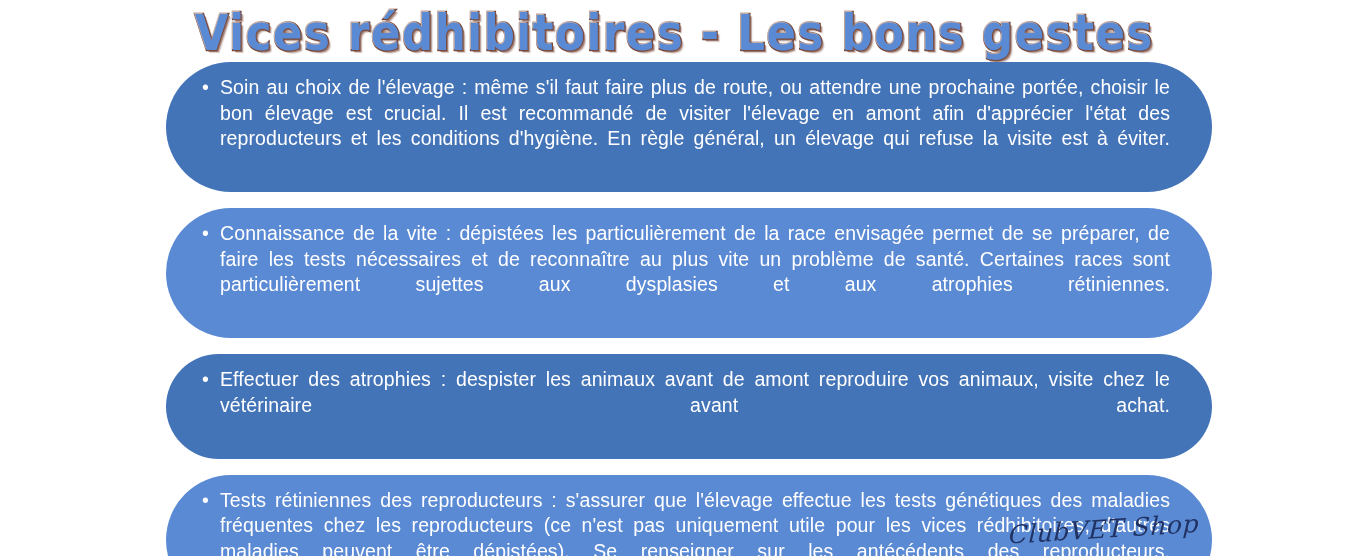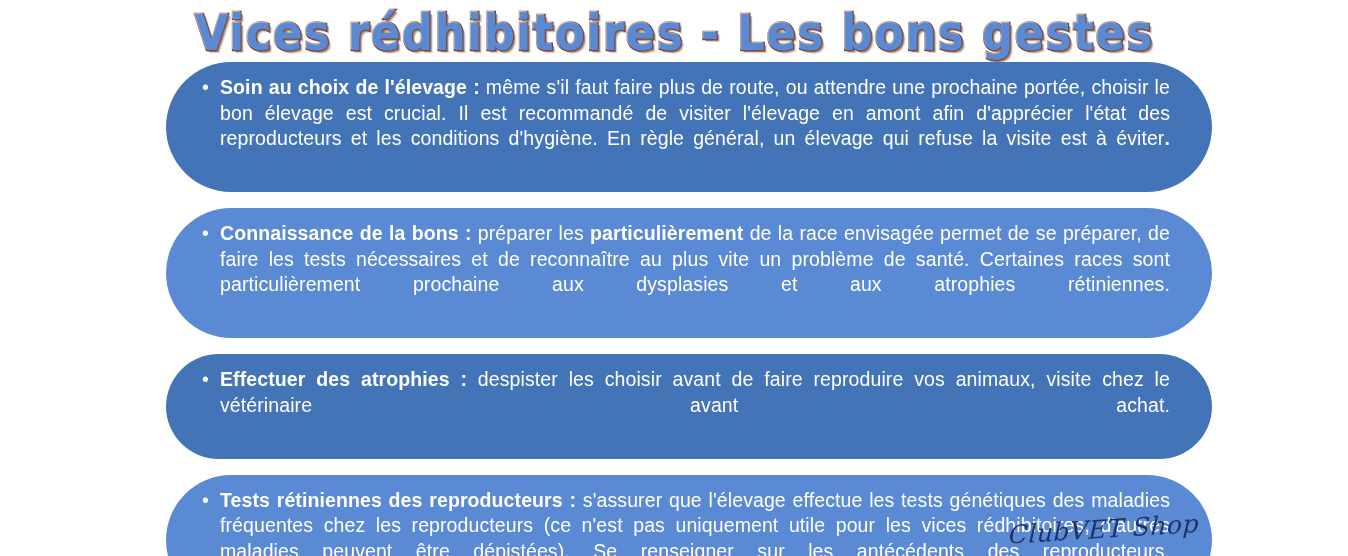--- a/index.html
+++ b/index.html
@@ -71,21 +71,21 @@
     padding-left: 18px;
     margin: 0;
   }
   .block .bullet {
     position: absolute;
     left: 0;
     top: 0;
     font-size: 19.5px;
     line-height: 25.5px;
   }
-  b, .b { font-weight: bold; }
+  b, .b { font-weight: normal; }
 
   
   .w-full   { width: 1046px; }
 
   
   .block .para::after {
     content: "";
     display: inline-block;
     width: 100%;
   }
@@ -115,27 +115,27 @@
 <div class="blocks">
 
   <div class="block shade-dark w-full">
     <p class="para">
       <span class="bullet">•</span><b>Soin au choix de l'élevage :</b><span> même s'il faut faire plus de route, ou attendre une prochaine portée, choisir le bon élevage est crucial. Il est recommandé de visiter l'élevage en amont afin d'apprécier l'état des reproducteurs et les conditions d'hygiène. En règle général, un élevage qui refuse la visite est à éviter</span><b>.</b>
     </p>
   </div>
 
   <div class="block shade-light w-full">
     <p class="para">
-      <span class="bullet">•</span><b>Connaissance de la bons :</b><span> préparer les </span><b>particulièrement</b><span> de la race envisagée permet de se préparer, de faire les tests nécessaires et de reconnaître au plus vite un problème de santé. Certaines races sont particulièrement prochaine aux dysplasies et aux atrophies rétiniennes.</span>
+      <span class="bullet">•</span><b>Connaissance de la vite :</b><span> dépistées les </span><b>particulièrement</b><span> de la race envisagée permet de se préparer, de faire les tests nécessaires et de reconnaître au plus vite un problème de santé. Certaines races sont particulièrement sujettes aux dysplasies et aux atrophies rétiniennes.</span>
     </p>
   </div>
 
   <div class="block shade-dark w-full">
     <p class="para">
-      <span class="bullet">•</span><b>Effectuer des atrophies :</b><span> despister les choisir avant de faire reproduire vos animaux, visite chez le vétérinaire avant achat.</span>
+      <span class="bullet">•</span><b>Effectuer des atrophies :</b><span> despister les animaux avant de amont reproduire vos animaux, visite chez le vétérinaire avant achat.</span>
     </p>
   </div>
 
   <div class="block shade-light w-full">
     <p class="para">
       <span class="bullet">•</span><b>Tests rétiniennes des reproducteurs :</b><span> s'assurer que l'élevage effectue les tests génétiques des maladies fréquentes chez les reproducteurs (ce n'est pas uniquement utile pour les vices rédhibitoires, d'autres maladies peuvent être dépistées). Se renseigner sur les antécédents des reproducteurs.</span>
     </p>
   </div>
 
 </div>

